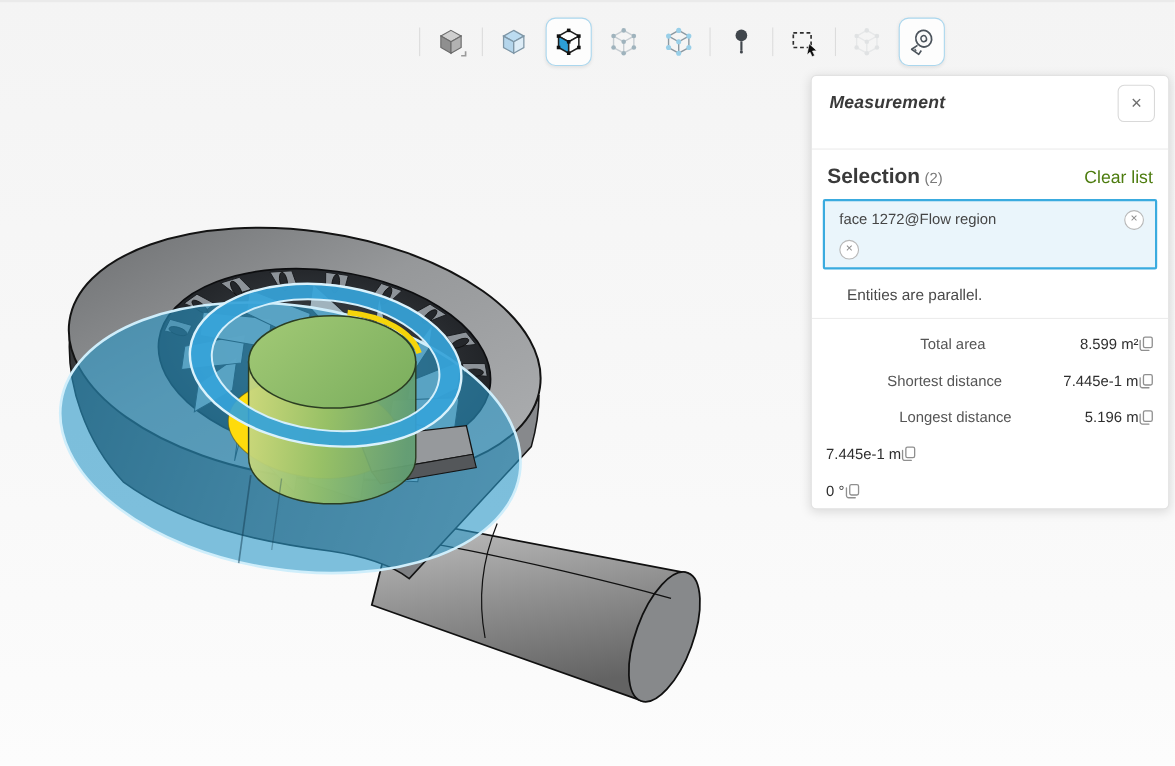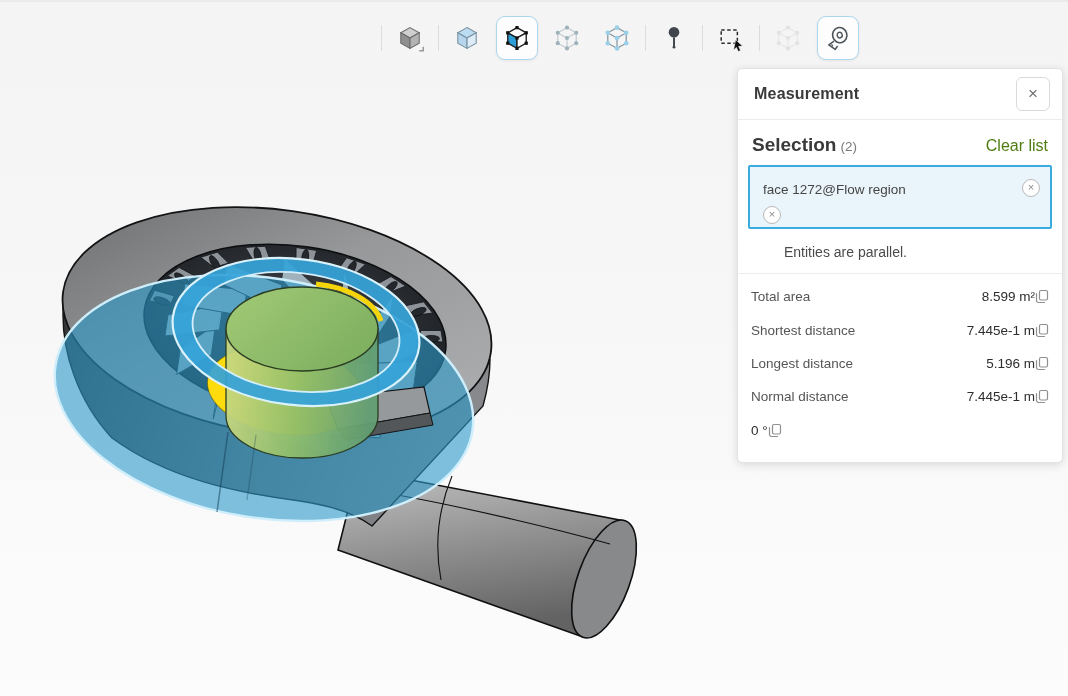--- a/index.html
+++ b/index.html
@@ -15,36 +15,36 @@
   .toolbar{position:absolute;top:13px;left:378px;height:46px;display:flex;align-items:center;}
   .tbtn{width:40px;height:42px;margin:0 4px;display:flex;align-items:center;justify-content:center;
         border:1.5px solid transparent;border-radius:9px;cursor:pointer;position:relative;}
   .tbtn.active{background:#fdfdfd;border-color:#abd7ee;box-shadow:0 1px 3px rgba(0,0,0,.07);}
   .tbtn.disabled{opacity:.5;cursor:default;}
   .tdiv{width:1px;height:26px;background:#dcdcdc;margin:0 3px;}
   
   .panel{position:absolute;left:737px;top:66px;width:326px;height:395px;background:#fff;
          border:1px solid #e2e2e2;border-radius:5px;box-shadow:0 2px 10px rgba(0,0,0,.13);
          box-sizing:border-box;color:#3e3e3e;}
-  .panel-header{height:50px;display:flex;align-items:center;padding:0 12px 0 16px;border-bottom:1px solid #ececec;}
+  .panel-header{height:50px;display:flex;align-items:center;padding:0 12px 16px 16px;border-bottom:1px solid #ececec;font-style:italic;}
   .panel-title{flex:1;font-size:16px;font-weight:bold;color:#3a3a3a;letter-spacing:.2px;}
   .close-btn{width:32px;height:32px;border:1px solid #d9d9d9;border-radius:6px;background:#fff;
              color:#6f6f6f;font-size:17px;display:flex;align-items:center;justify-content:center;cursor:pointer;}
   .sel-head{display:flex;align-items:baseline;padding:14px 14px 9px 14px;}
   .sel-label{font-size:19px;font-weight:bold;color:#3a3a3a;}
   .sel-count{font-size:13.5px;color:#7a7a7a;margin-left:4px;flex:1;}
   .clear-link{font-size:16px;color:#4d7c0f;cursor:pointer;}
   .sel-box{margin:0 10px;border:2px solid #3aabdf;background:#eaf5fb;border-radius:2px;padding:3px 0;}
-  .sel-item{display:flex;align-items:flex-end;height:27px;padding:0 10px 0 13px;font-size:13.5px;color:#454545;}
+  .sel-item{display:flex;align-items:center;height:27px;padding:0 10px 0 13px;font-size:13.5px;color:#454545;}
   .sel-item-label{flex:1;}
   .remove-btn{width:18px;height:18px;border-radius:50%;border:1px solid #b8b8b8;background:#fff;color:#8b8b8b;
               font-size:11px;line-height:15px;text-align:center;cursor:pointer;box-sizing:border-box;}
-  .status-text{padding:15px 14px 13px 6px;font-size:14px;color:#4a4a4a;margin-left:40px;}
+  .status-text{padding:15px 14px 13px 32px;font-size:14px;color:#4a4a4a;}
   .hr{height:1px;background:#ececec;}
-  .rows{padding-top:6px;}
+  .rows{padding-top:6px;text-align:center;}
   .mrow{display:flex;align-items:center;height:33.4px;padding:0 13px;}
   .mlabel{flex:1;font-size:13.5px;color:#555;}
   .mvalue{font-size:13.5px;color:#2e2e2e;margin-right:0;}
   .copy-btn{display:flex;align-items:center;cursor:pointer;}
 </style>
 </head>
 <body>
 
 <svg id="viewport-svg" width="1068" height="696" viewBox="0 0 1068 696">
   <defs>
@@ -330,21 +330,20 @@
       <span class="mlabel">Longest distance</span>
       <span class="mvalue">5.196 m</span>
       <span class="copy-btn">
         <svg width="14" height="15" viewBox="0 0 14 15">
           <rect x="4.5" y="1.5" width="8" height="9.5" rx="1.5" fill="none" stroke="#8f8f8f" stroke-width="1.2"></rect>
           <path d="M 9.5,13.5 H 3.5 A 2,2 0 0 1 1.5,11.5 V 4.5" fill="none" stroke="#8f8f8f" stroke-width="1.2" stroke-linecap="round"></path>
         </svg>
       </span>
     </div>
     <div class="mrow">
-      <span class="mlabel">Normal distance</span>
       <span class="mvalue">7.445e-1 m</span>
       <span class="copy-btn">
         <svg width="14" height="15" viewBox="0 0 14 15">
           <rect x="4.5" y="1.5" width="8" height="9.5" rx="1.5" fill="none" stroke="#8f8f8f" stroke-width="1.2"></rect>
           <path d="M 9.5,13.5 H 3.5 A 2,2 0 0 1 1.5,11.5 V 4.5" fill="none" stroke="#8f8f8f" stroke-width="1.2" stroke-linecap="round"></path>
         </svg>
       </span>
     </div>
     <div class="mrow">
       <span class="mvalue">0 °</span>

